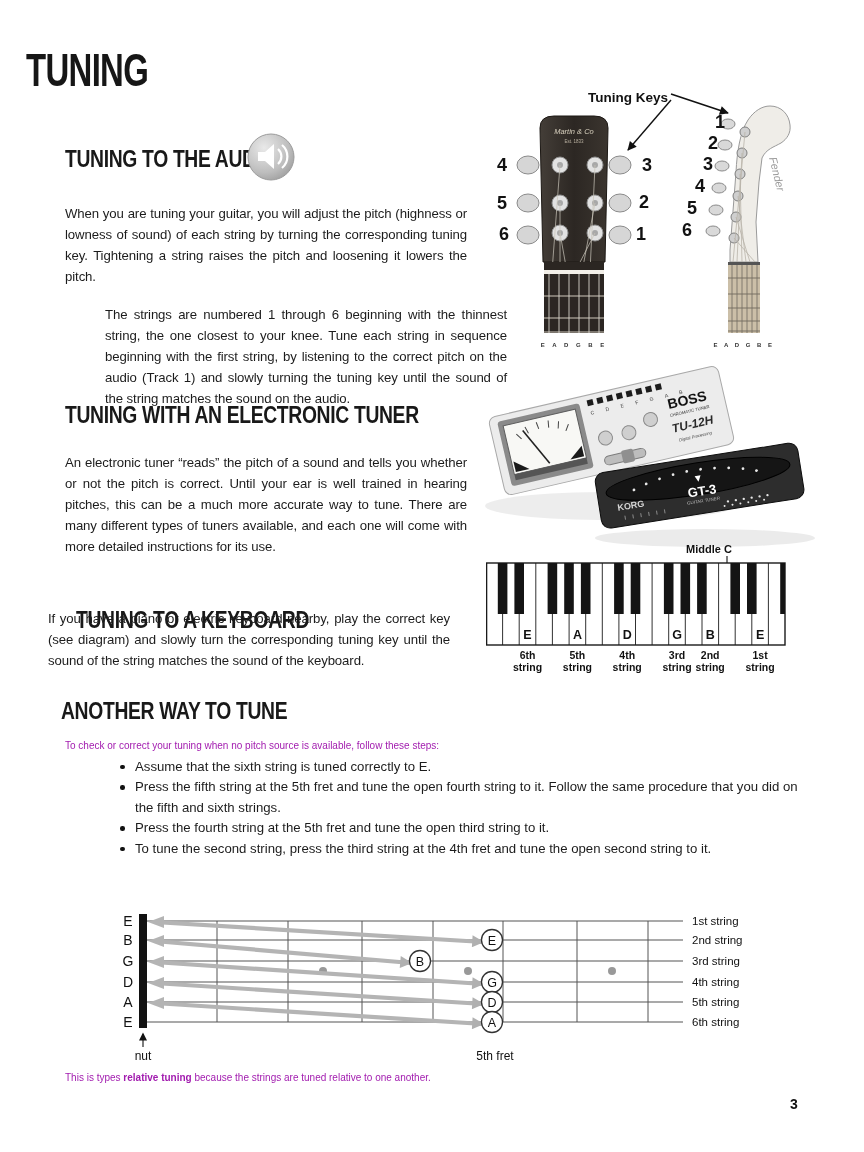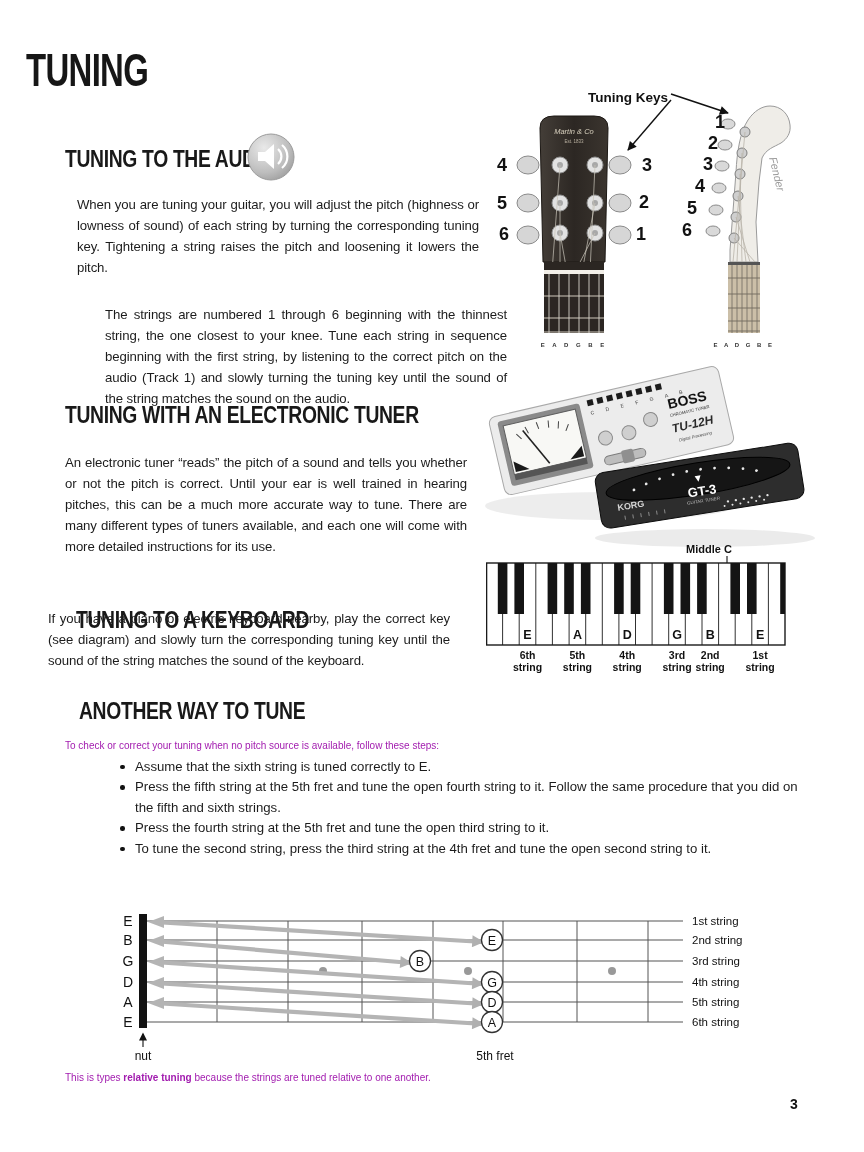--- a/index.html
+++ b/index.html
@@ -181,21 +181,21 @@
     <stop offset="0" stop-color="#e9e9e9"></stop>
         <stop offset="0.6" stop-color="#bdbdbd"></stop>
         <stop offset="1" stop-color="#8f8f8f"></stop>
   </radialGradient>
     </defs>
   <circle cx="25" cy="25" r="23" fill="url(#spk)" stroke="#9b9b9b"></circle>
   <polygon points="12,20 19,20 28,12 28,37 19,29 12,29" fill="#ffffff"></polygon>
   <path d="M32,17 a10,10 0 0 1 0,15" stroke="#ffffff" stroke-width="2.2" fill="none"></path>
   <path d="M36,13 a15,15 0 0 1 0,23" stroke="#ffffff" stroke-width="2.2" fill="none"></path>
 </svg>
-<div class="abs para" style="left:65px;top:194px;width:402px;margin-left:12px;">When you are tuning your guitar, you will adjust the pitch (highness or lowness of sound) of each string by turning the corresponding tuning key. Tightening a string raises the pitch and loosening it lowers the pitch.</div>
+<div class="abs para" style="left:65px;top:203px;width:402px;">When you are tuning your guitar, you will adjust the pitch (highness or lowness of sound) of each string by turning the corresponding tuning key. Tightening a string raises the pitch and loosening it lowers the pitch.</div>
 <div class="abs para" style="left:65px;top:304px;width:402px;margin-left:40px;">The strings are numbered 1 through 6 beginning with the thinnest string, the one closest to your knee. Tune each string in sequence beginning with the first string, by listening to the correct pitch on the audio (Track 1) and slowly turning the tuning key until the sound of the string matches the sound on the audio.</div>
 
 <div class="abs" style="left:65px;top:404px;">
   <div class="h2">TUNING WITH AN ELECTRONIC TUNER</div>
 </div>
 <div class="abs para" style="left:65px;top:452px;width:402px;">An electronic tuner “reads” the pitch of a sound and tells you whether or not the pitch is correct. Until your ear is well trained in hearing pitches, this can be a much more accurate way to tune. There are many different types of tuners available, and each one will come with more detailed instructions for its use.</div>
 
 <svg class="abs" style="left:480px;top:366px;" width="336" height="182" viewBox="0 0 336 182">
   <ellipse cx="130" cy="140" rx="125" ry="14" fill="#000" opacity="0.07"></ellipse>
   <ellipse cx="225" cy="172" rx="110" ry="9" fill="#000" opacity="0.08"></ellipse>
@@ -353,21 +353,21 @@
       <text x="141.2" y="130">string</text>
     <text x="191.0" y="118">3rd</text>
       <text x="191.0" y="130">string</text>
     <text x="224.2" y="118">2nd</text>
       <text x="224.2" y="130">string</text>
     <text x="274.1" y="118">1st</text>
       <text x="274.1" y="130">string</text>
   </g>
 </svg>
 
-<div class="abs" style="left:79px;top:700px;">
+<div class="abs" style="left:61px;top:700px;">
   <div class="h2">ANOTHER WAY TO TUNE</div>
 </div>
 <div class="abs" style="left:65px;top:736px;width:748px;">
   <div class="plain">To check or correct your tuning when no pitch source is available, follow these steps:</div>
   <ul class="steps">
     <li>Assume that the sixth string is tuned correctly to E.</li>
     <li>Press the fifth string at the 5th fret and tune the open fourth string to it. Follow the same procedure that you did on the fifth and sixth strings.</li>
     <li>Press the fourth string at the 5th fret and tune the open third string to it.</li>
     <li>To tune the second string, press the third string at the 4th fret and tune the open second string to it.</li>
   </ul>

